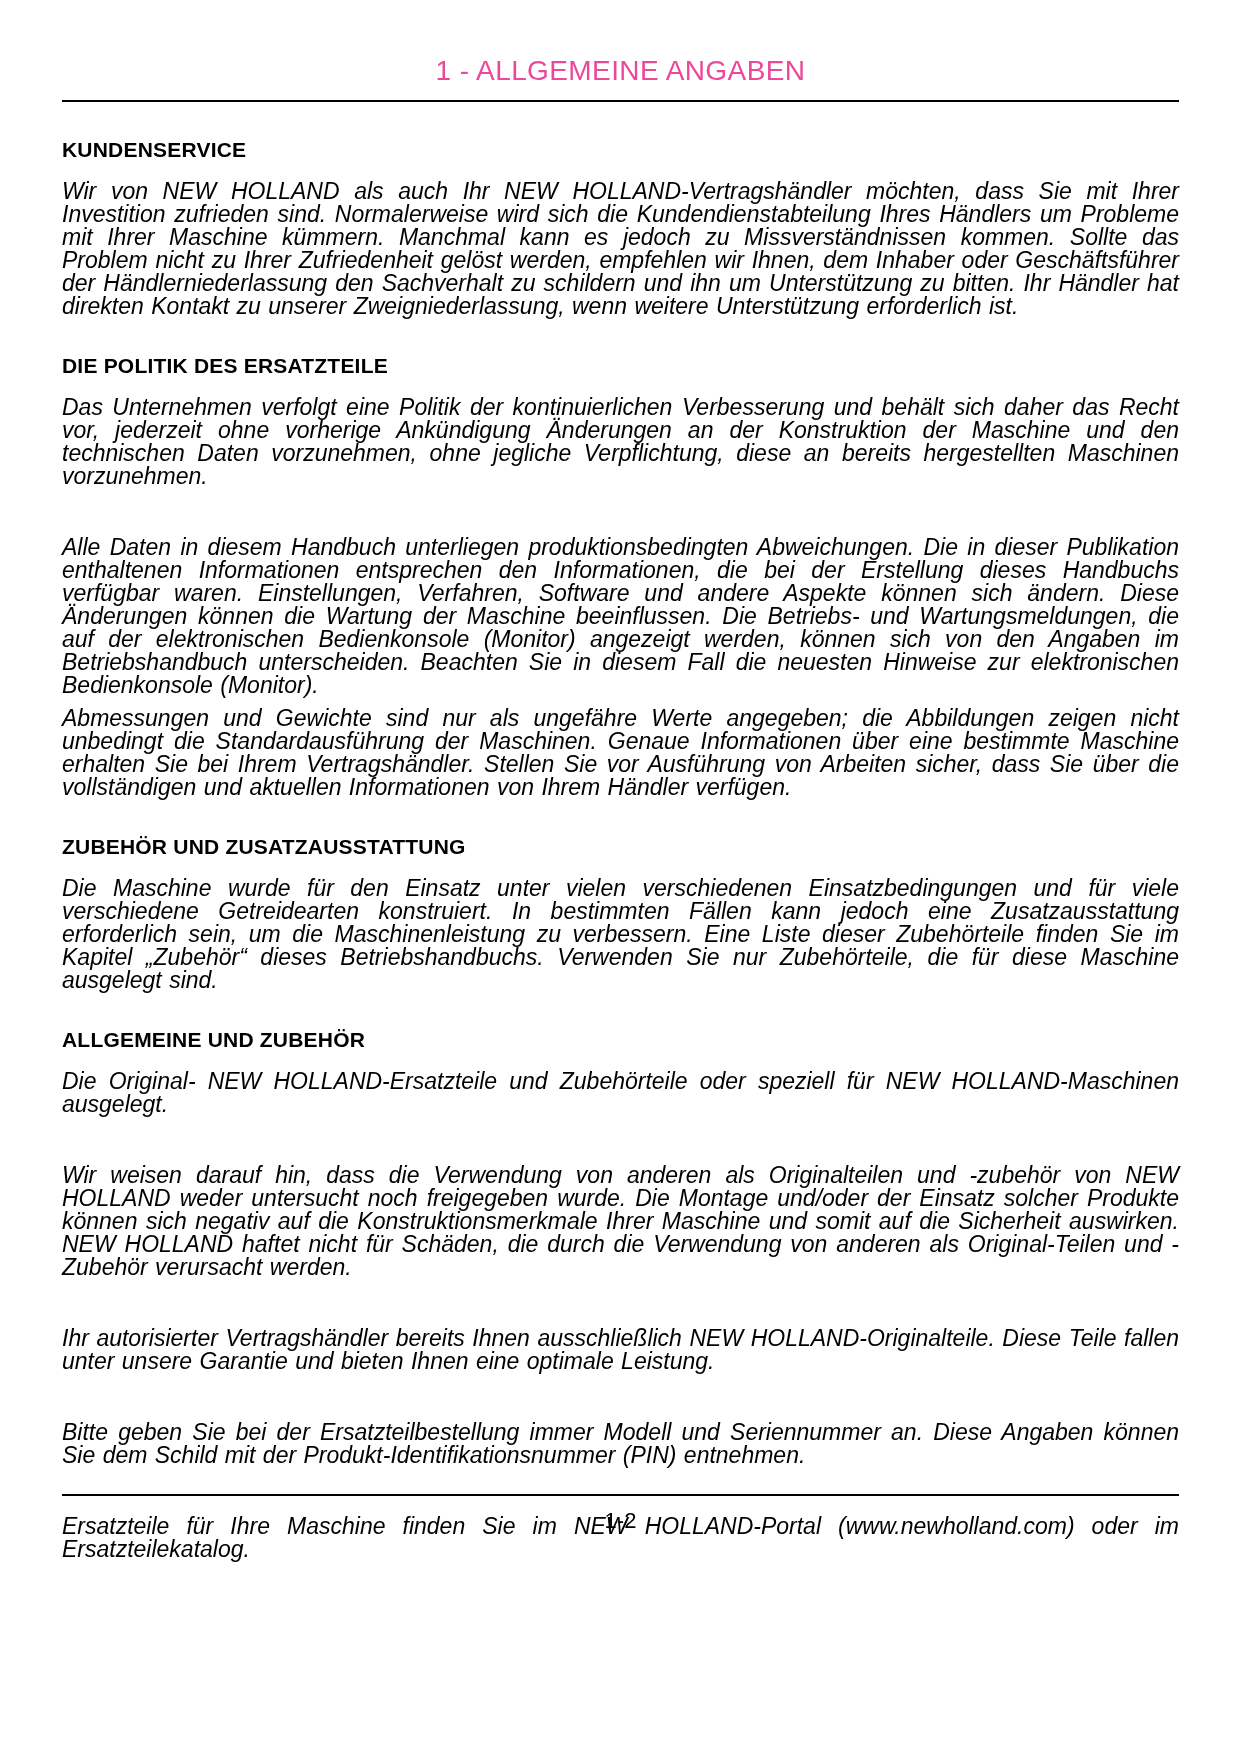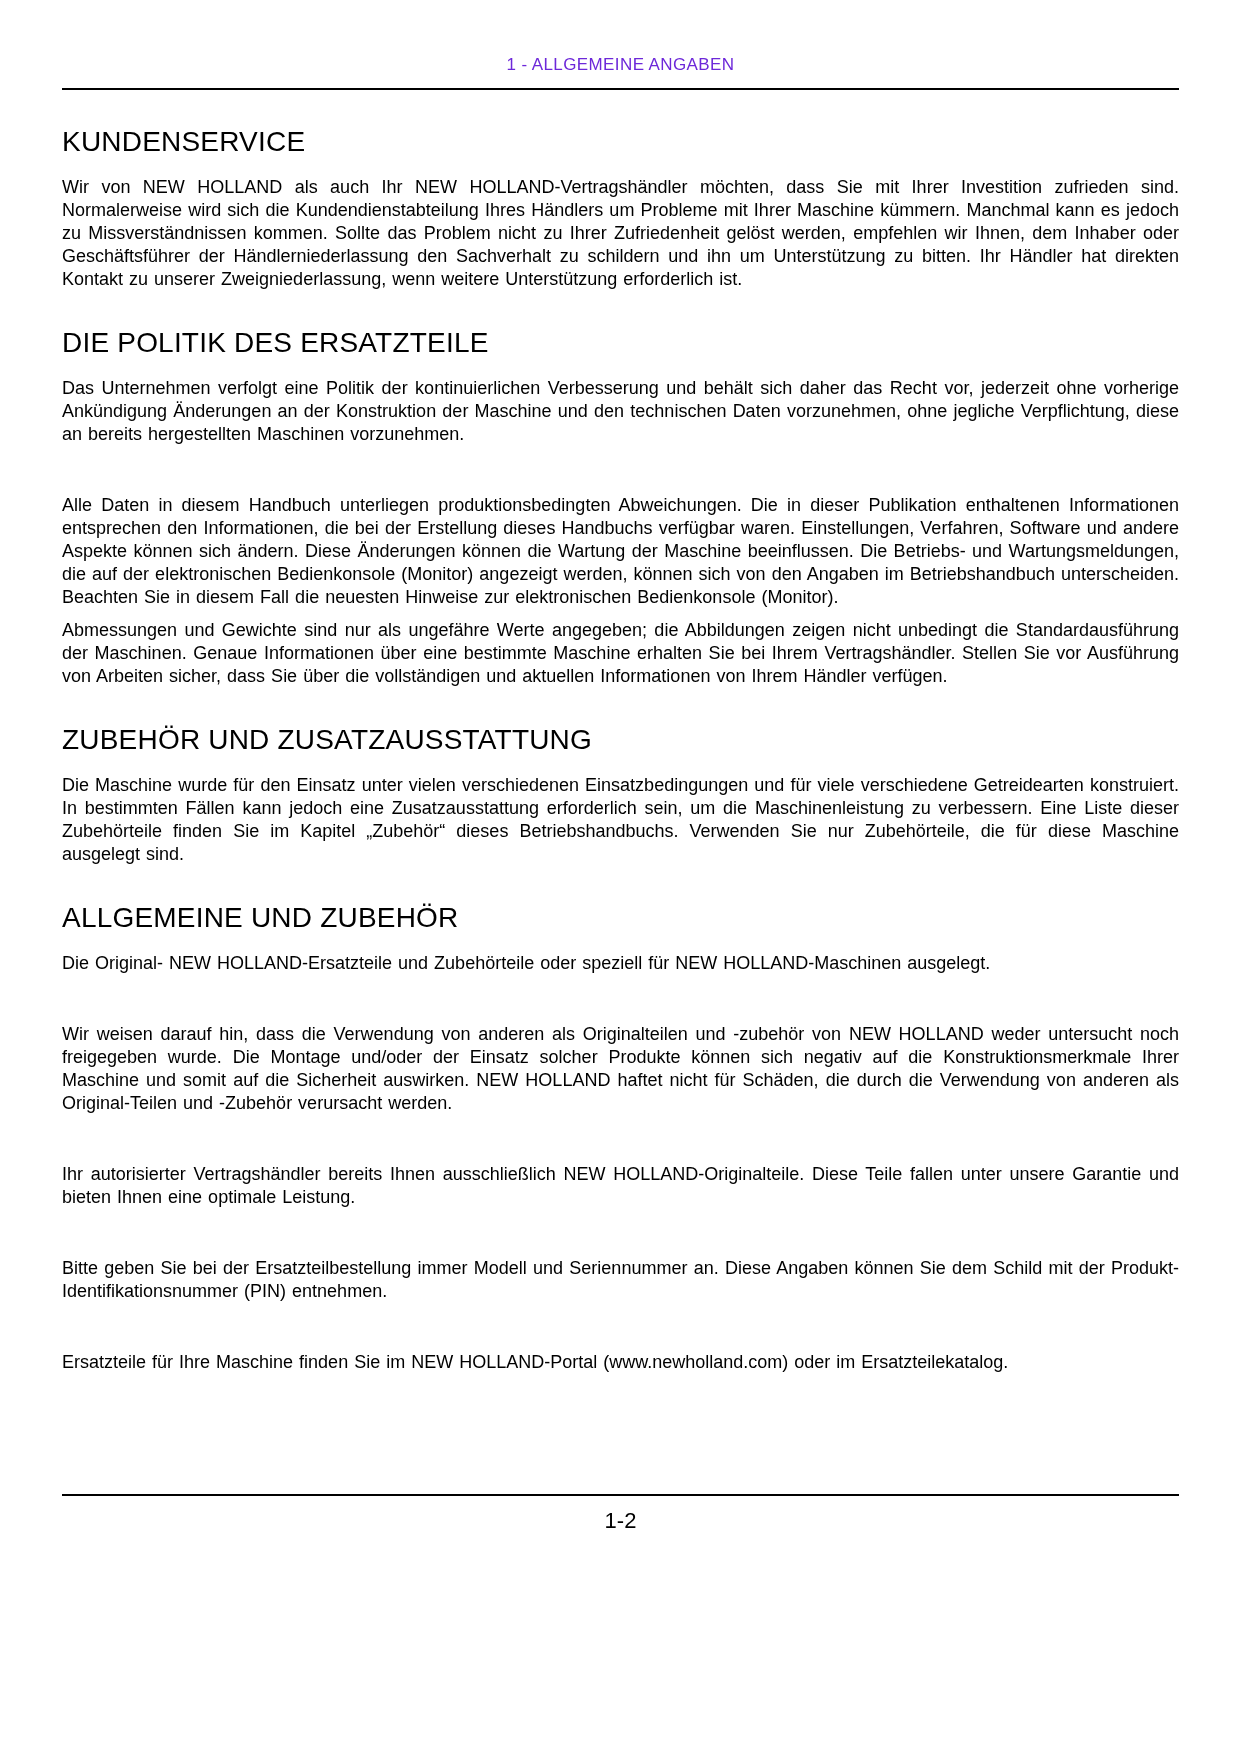--- a/index.html
+++ b/index.html
@@ -12,42 +12,43 @@
     background: #ffffff;
     color: #000000;
     font-family: "Liberation Sans", "DejaVu Sans", sans-serif;
     overflow: hidden;
   }
   .content {
     padding: 55px 62px 0 62px;
   }
   .doc-header { text-align: center; }
   .doc-header .title {
-    font-size: 17px;
+    font-size: 28px;
     letter-spacing: 0.4px;
-    color: #6d28d9;
+    color: #ec4899;
   }
   hr.rule {
     border: none;
     border-top: 2px solid #000;
     height: 0;
     margin-top: 13px;
   }
   h2.section-heading {
-    font-size: 28px;
-    font-weight: normal;
+    font-size: 21px;
+    font-weight: bold;
     letter-spacing: 0.2px;
     margin-top: 36px;
     margin-bottom: 18px;
   }
   p.para {
-    font-size: 18px;
+    font-size: 23px;
     line-height: 23px;
     text-align: justify;
     word-spacing: 1px;
+    font-style: italic;
   }
   p.para + p.para { margin-top: 48px; }
   p.para + p.para.flush { margin-top: 10px; }
   .footer {
     position: absolute;
     left: 62px;
     right: 62px;
     top: 1494px;
     text-align: center;
   }

